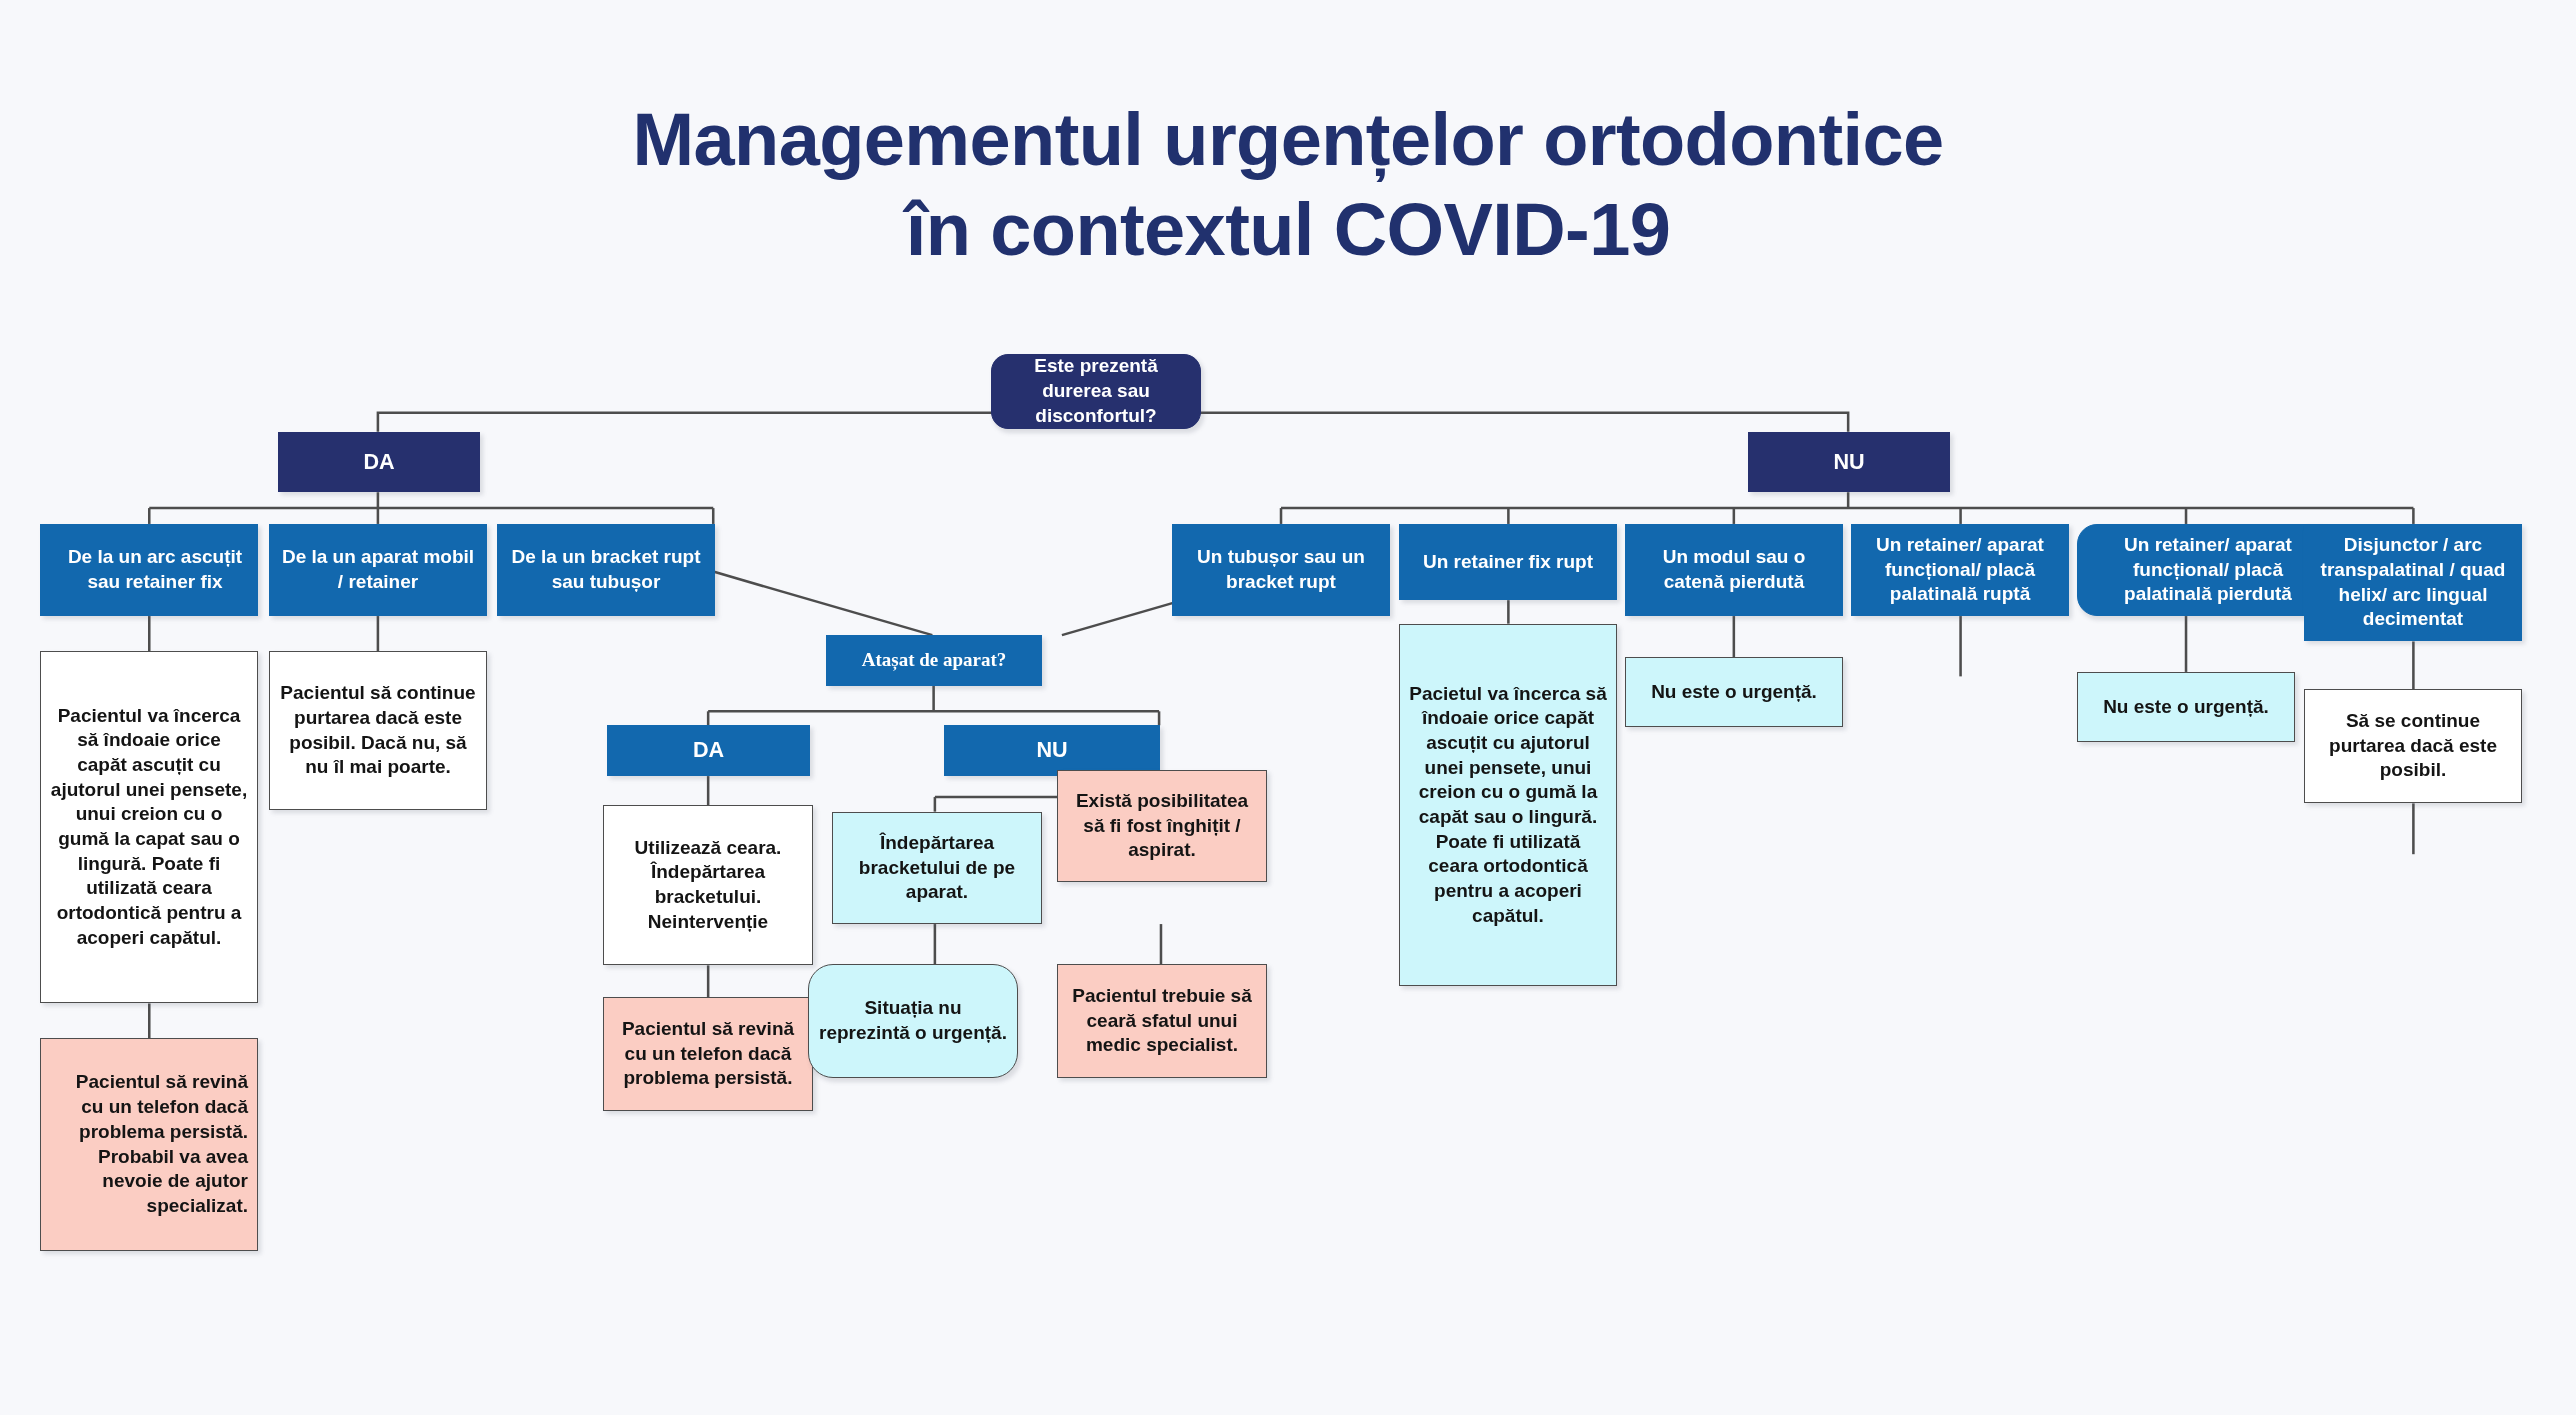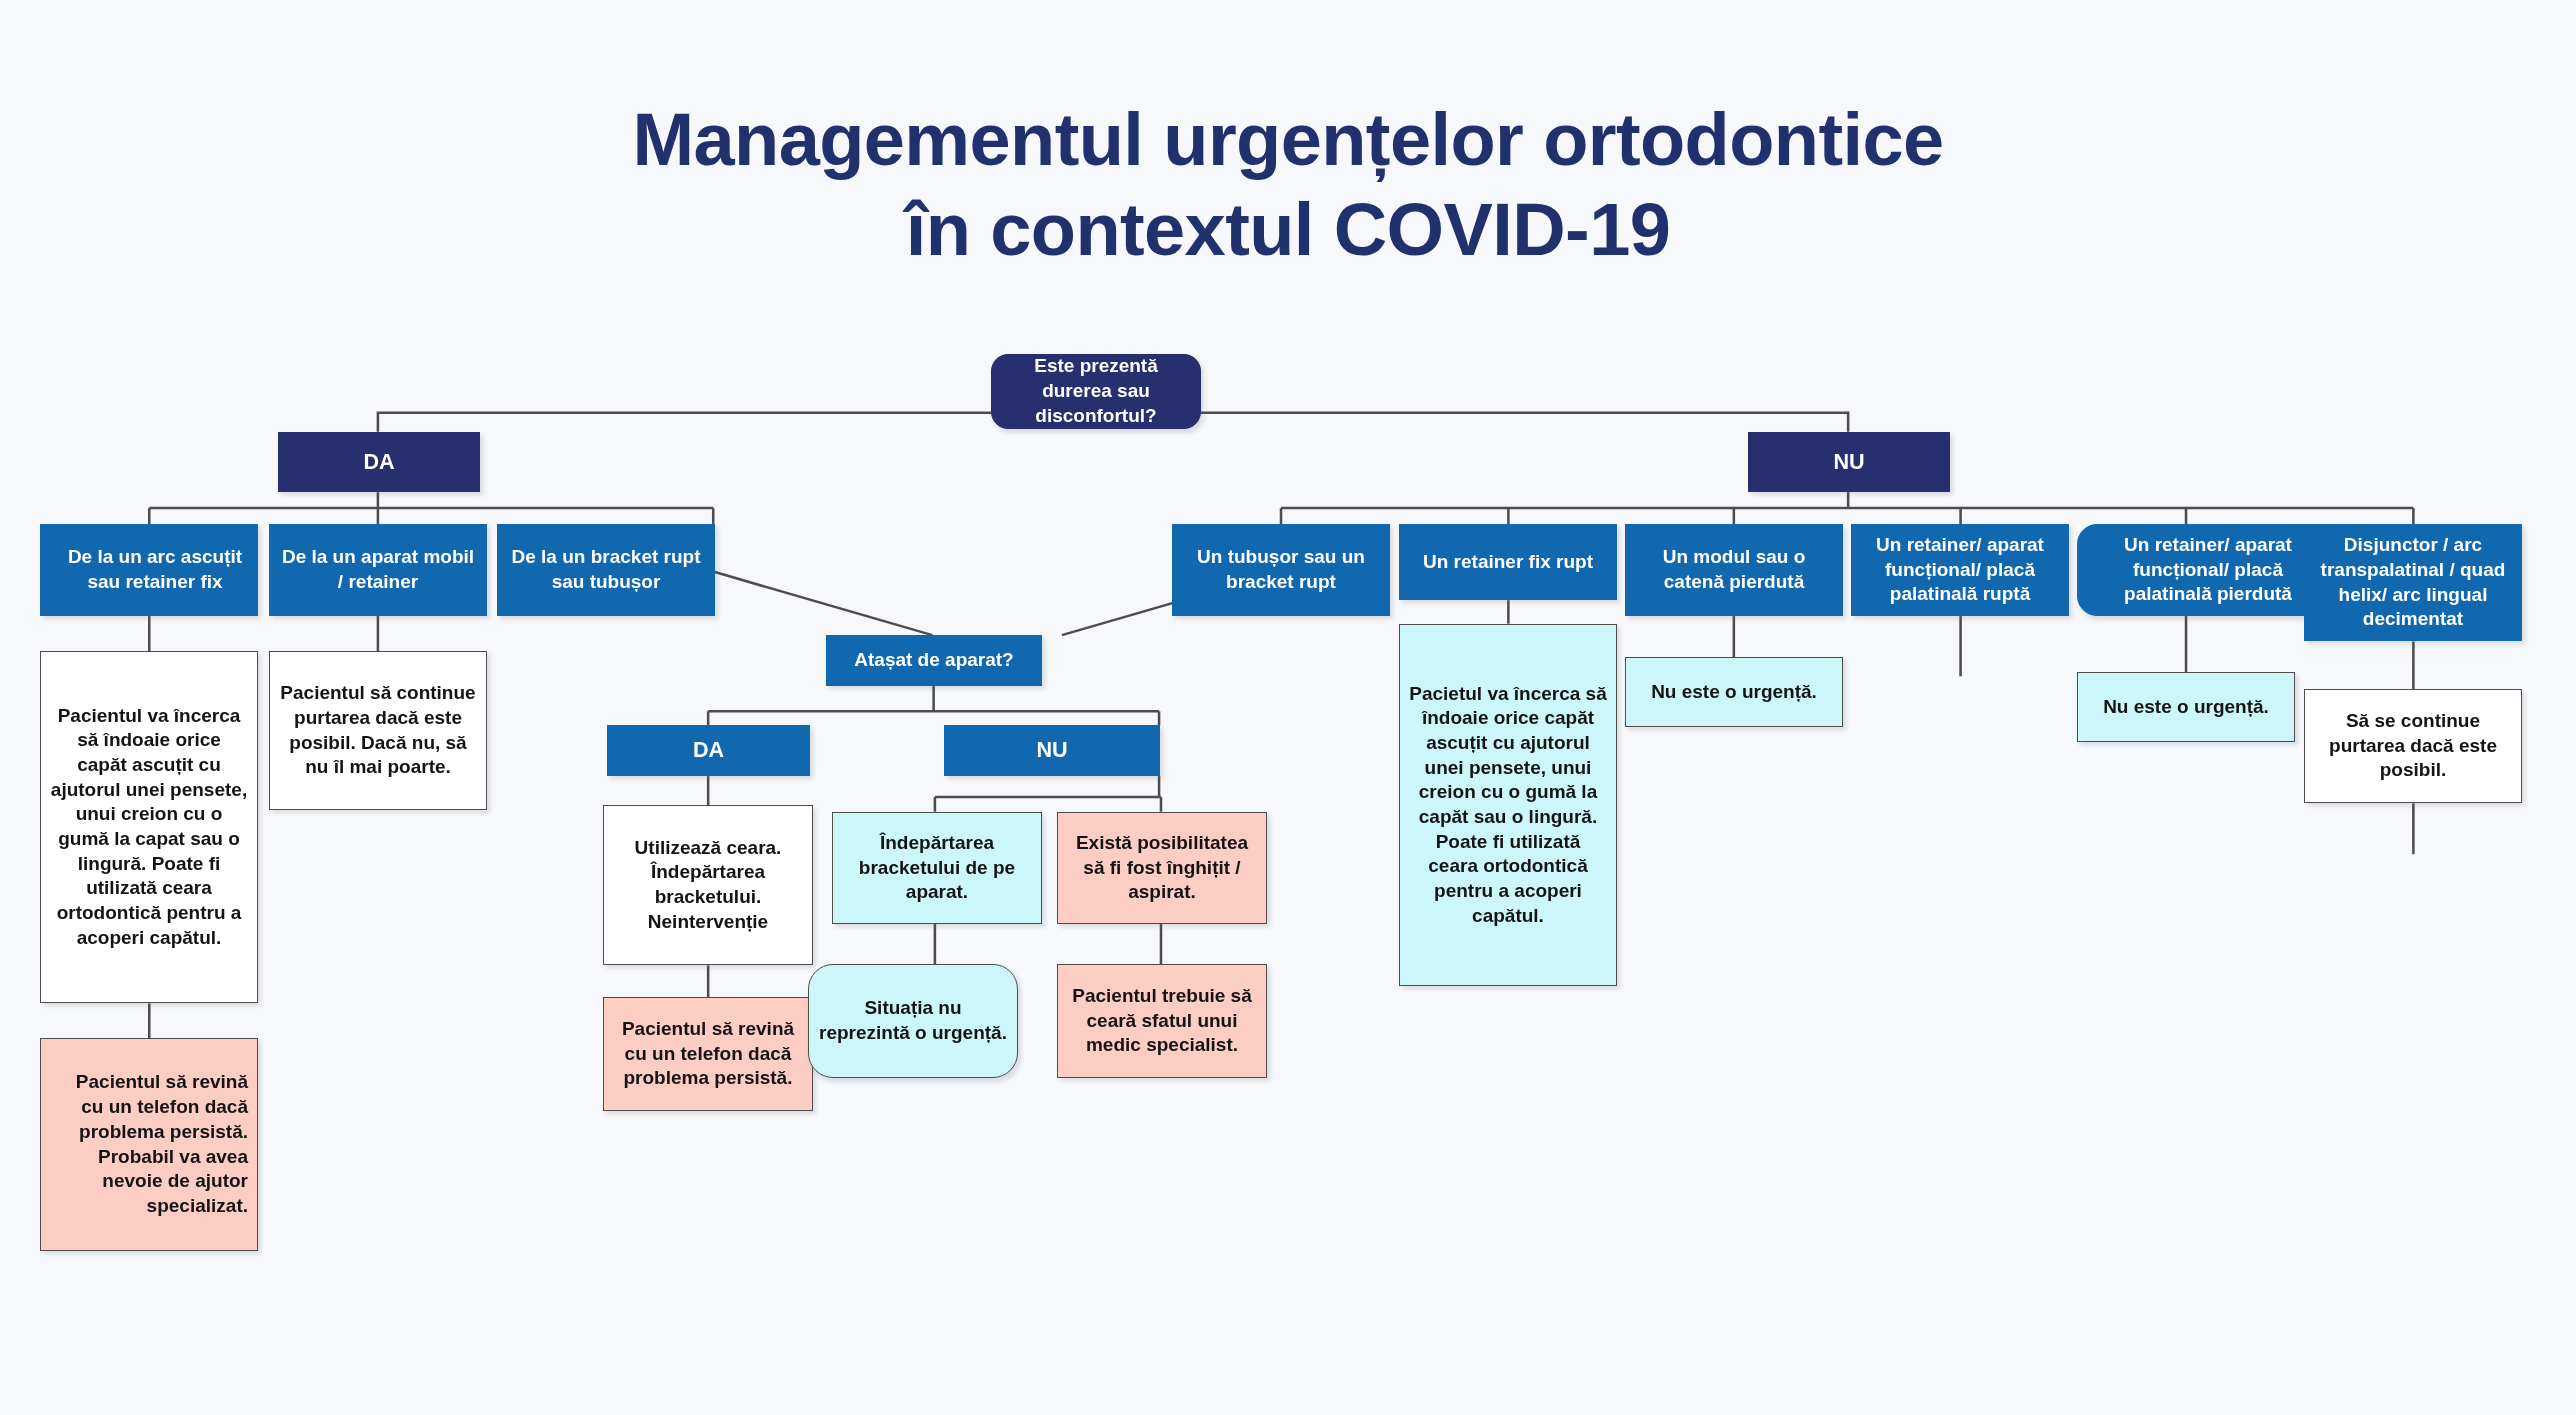--- a/index.html
+++ b/index.html
@@ -124,30 +124,30 @@
   <div class="node navy fs-yn" style="left:1748px;top:432px;width:202px;height:60px;">NU</div>
 
   <div class="node blue fs-cond" style="left:40px;top:524px;width:218px;height:92px;padding-left:21px;">De la un arc ascuțit sau retainer fix</div>
   <div class="node blue fs-cond" style="left:269px;top:524px;width:218px;height:92px;">De la un aparat mobil / retainer</div>
   <div class="node blue fs-cond" style="left:497px;top:524px;width:218px;height:92px;">De la un bracket rupt sau tubușor</div>
 
   <div class="node white fs-leaf" style="left:40px;top:651px;width:218px;height:352px;">Pacientul va încerca să îndoaie orice capăt ascuțit cu ajutorul unei pensete, unui creion cu o gumă la capat sau o lingură. Poate fi utilizată ceara ortodontică pentru a acoperi capătul.</div>
   <div class="node pink fs-leaf" style="left:40px;top:1038px;width:218px;height:213px;text-align:right;">Pacientul să revină cu un telefon dacă problema persistă. Probabil va avea nevoie de ajutor specializat.</div>
   <div class="node white fs-leaf" style="left:269px;top:651px;width:218px;height:159px;">Pacientul să continue purtarea dacă este posibil. Dacă nu, să nu îl mai poarte.</div>
 
-  <div class="node blue fs-cond" style="left:826px;top:635px;width:216px;height:51px;">Atașat de aparat?</div>
+  <div class="node blue fs-cond" style="left:826px;top:635px;width:216px;height:51px;font-family:Liberation Serif, serif;">Atașat de aparat?</div>
   <div class="node blue fs-yn" style="left:607px;top:725px;width:203px;height:51px;">DA</div>
   <div class="node blue fs-yn" style="left:944px;top:725px;width:216px;height:51px;">NU</div>
 
   <div class="node white fs-leaf" style="left:603px;top:805px;width:210px;height:160px;">Utilizează ceara. Îndepărtarea bracketului. Neintervenție</div>
   <div class="node pink fs-leaf" style="left:603px;top:997px;width:210px;height:114px;">Pacientul să revină cu un telefon dacă problema persistă.</div>
 
   <div class="node cyan fs-leaf" style="left:832px;top:812px;width:210px;height:112px;">Îndepărtarea bracketului de pe aparat.</div>
   <div class="node cyan fs-leaf" style="left:808px;top:964px;width:210px;height:114px;border-radius:25px;">Situația nu reprezintă o urgență.</div>
-  <div class="node pink fs-leaf" style="left:1057px;top:812px;width:210px;height:112px;">Există posibilitatea să fi fost înghițit / aspirat.</div>
+  <div class="node pink fs-leaf" style="left:1057px;top:770px;width:210px;height:112px;">Există posibilitatea să fi fost înghițit / aspirat.</div>
   <div class="node pink fs-leaf" style="left:1057px;top:964px;width:210px;height:114px;">Pacientul trebuie să ceară sfatul unui medic specialist.</div>
 
   <div class="node blue fs-cond" style="left:1172px;top:524px;width:218px;height:92px;">Un tubușor sau un bracket rupt</div>
   <div class="node blue fs-cond" style="left:1399px;top:524px;width:218px;height:76px;">Un retainer fix rupt</div>
   <div class="node cyan fs-leaf" style="left:1399px;top:624px;width:218px;height:362px;">Pacietul va încerca să îndoaie orice capăt ascuțit cu ajutorul unei pensete, unui creion cu o gumă la capăt sau o lingură. Poate fi utilizată ceara ortodontică pentru a acoperi capătul.</div>
 
   <div class="node blue fs-cond" style="left:1625px;top:524px;width:218px;height:92px;">Un modul sau o catenă pierdută</div>
   <div class="node cyan fs-leaf" style="left:1625px;top:657px;width:218px;height:70px;">Nu este o urgență.</div>
 
   <div class="node blue fs-cond" style="left:1851px;top:524px;width:218px;height:92px;">Un retainer/ aparat funcțional/ placă palatinală ruptă</div>

